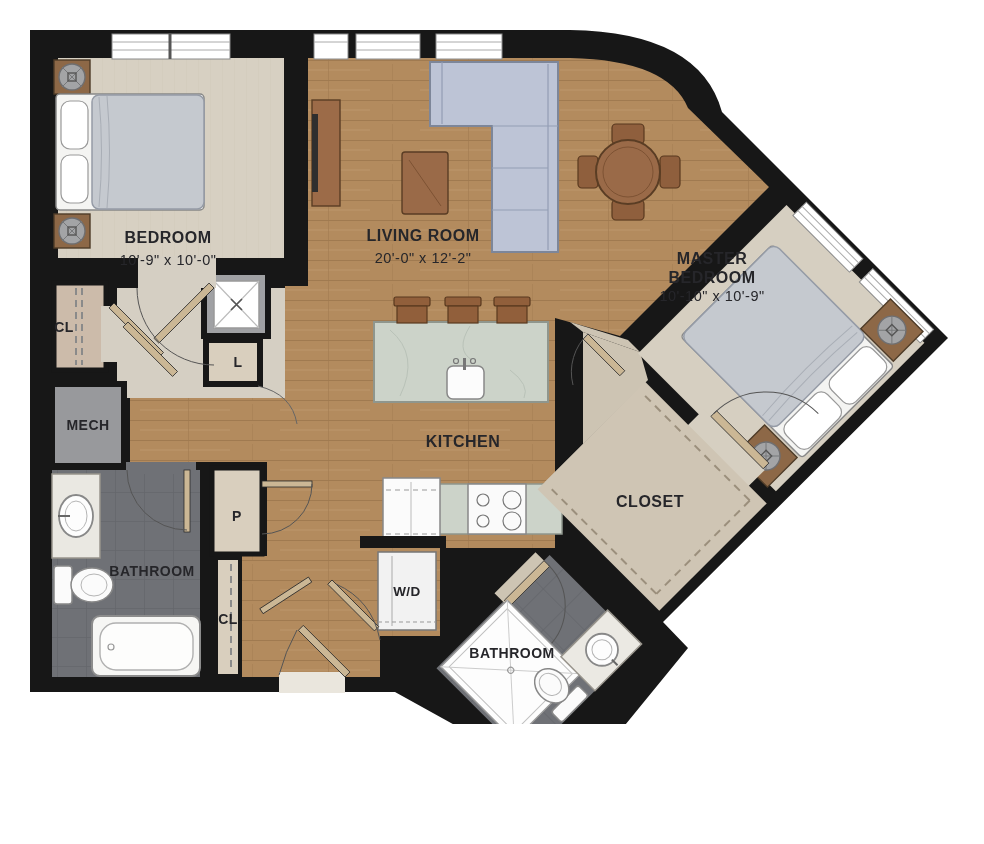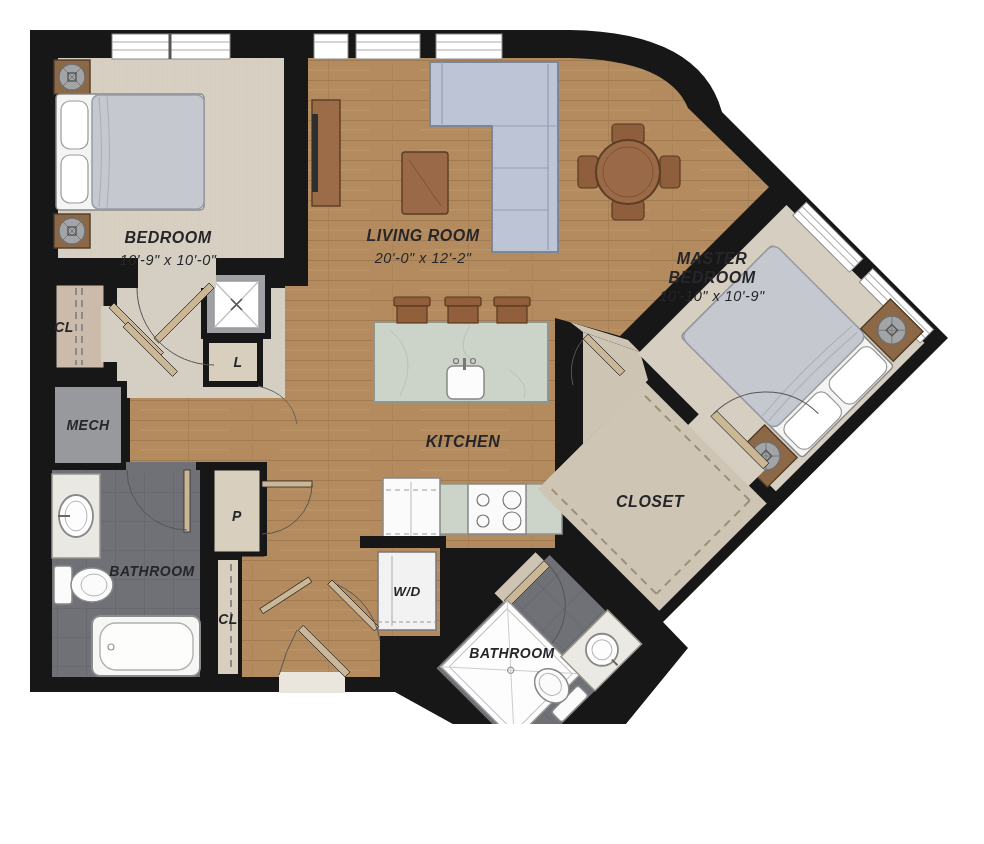--- a/index.html
+++ b/index.html
@@ -1,16 +1,16 @@
 <!DOCTYPE html>
 <html><head>
 <meta charset="utf-8">
 <style>
   html,body{margin:0;padding:0;background:#ffffff;}
-  .stage{width:984px;height:724px;position:relative;background:#fff;font-family:"Liberation Sans",sans-serif;font-style:italic;}
+  .stage{width:984px;height:724px;position:relative;background:#fff;font-family:"Liberation Sans",sans-serif;}
   svg{display:block;}
   text{font-family:"Liberation Sans","DejaVu Sans",sans-serif;fill:#26262a;text-anchor:middle;letter-spacing:.5px;}
   .room-name{font-size:16px;font-weight:bold;}
   .room-dims{font-size:14.5px;}
   .small-label{font-size:14px;font-weight:bold;}
   .tiny-label{font-size:13.5px;font-weight:bold;}
 </style>
 </head>
 <body>
 

